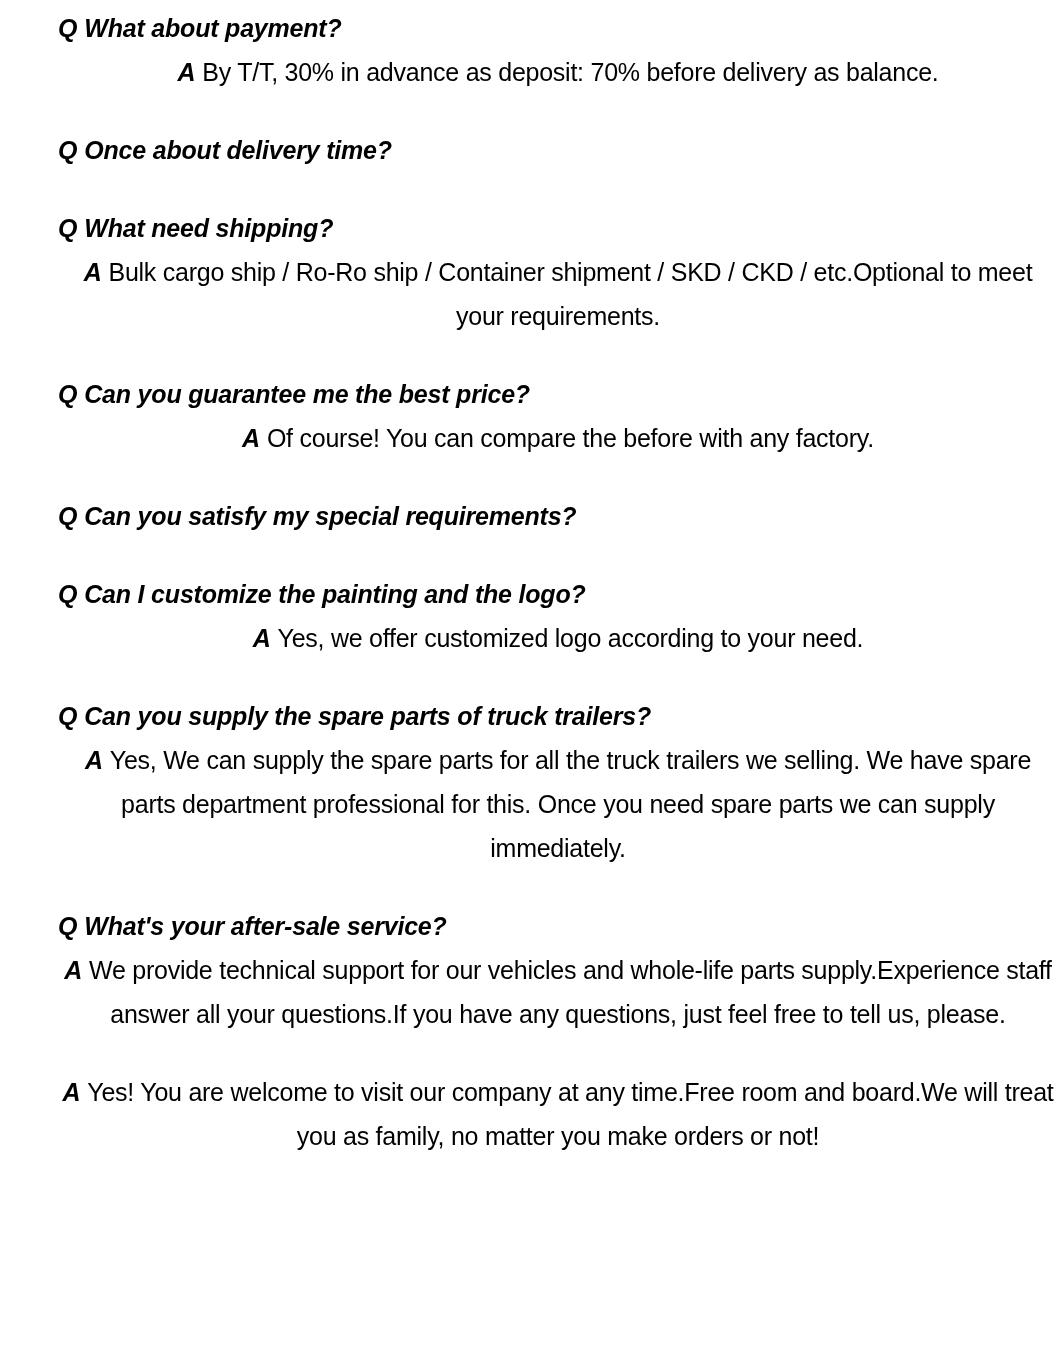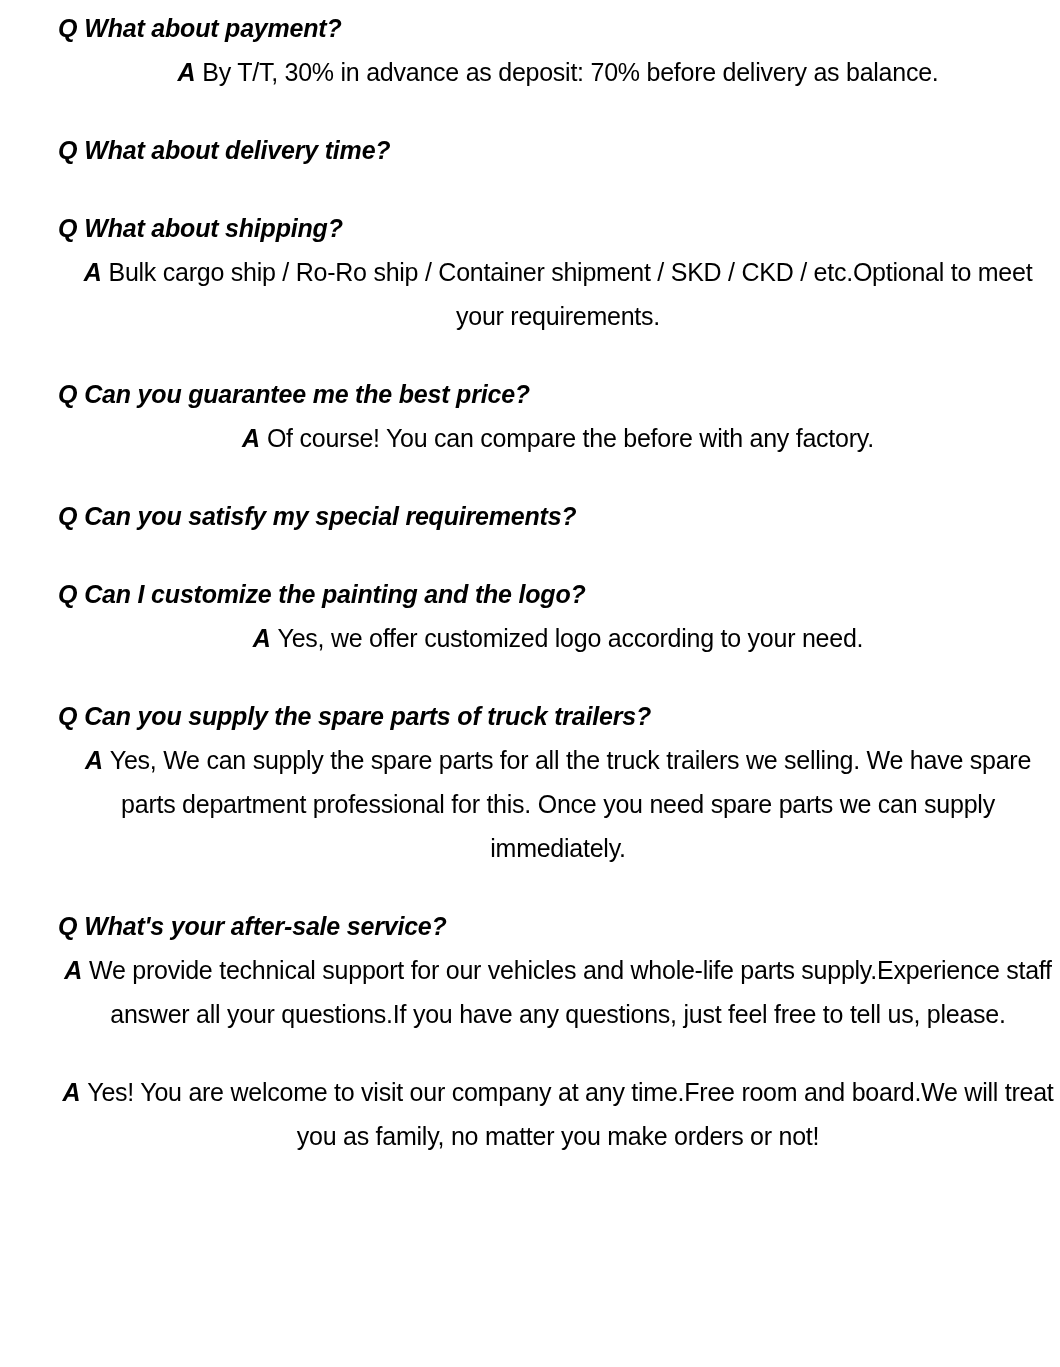--- a/index.html
+++ b/index.html
@@ -60,25 +60,25 @@
 <body>
 
 <div class="faq-page">
 
   <div class="faq-item">
     <div class="question-line"><span class="q-marker">Q</span><span>What about payment?</span></div>
     <div class="answer-line"><span class="a-marker">A</span><span>By T/T, 30% in advance as deposit: 70% before delivery as balance.</span></div>
   </div>
 
   <div class="faq-item">
-    <div class="question-line"><span class="q-marker">Q</span><span>What about delivery time?</span></div>
+    <div class="question-line"><span class="q-marker">Q</span><span>Once about delivery time?</span></div>
   </div>
 
   <div class="faq-item">
-    <div class="question-line"><span class="q-marker">Q</span><span>What about shipping?</span></div>
+    <div class="question-line"><span class="q-marker">Q</span><span>What need shipping?</span></div>
     <div class="answer-line"><span class="a-marker">A</span><span>Bulk cargo ship / Ro-Ro ship / Container shipment / SKD / CKD / etc.Optional to meet your requirements.</span></div>
   </div>
 
   <div class="faq-item">
     <div class="question-line"><span class="q-marker">Q</span><span>Can you guarantee me the best price?</span></div>
     <div class="answer-line"><span class="a-marker">A</span><span>Of course! You can compare the before with any factory.</span></div>
   </div>
 
   <div class="faq-item">
     <div class="question-line"><span class="q-marker">Q</span><span>Can you satisfy my special requirements?</span></div>

